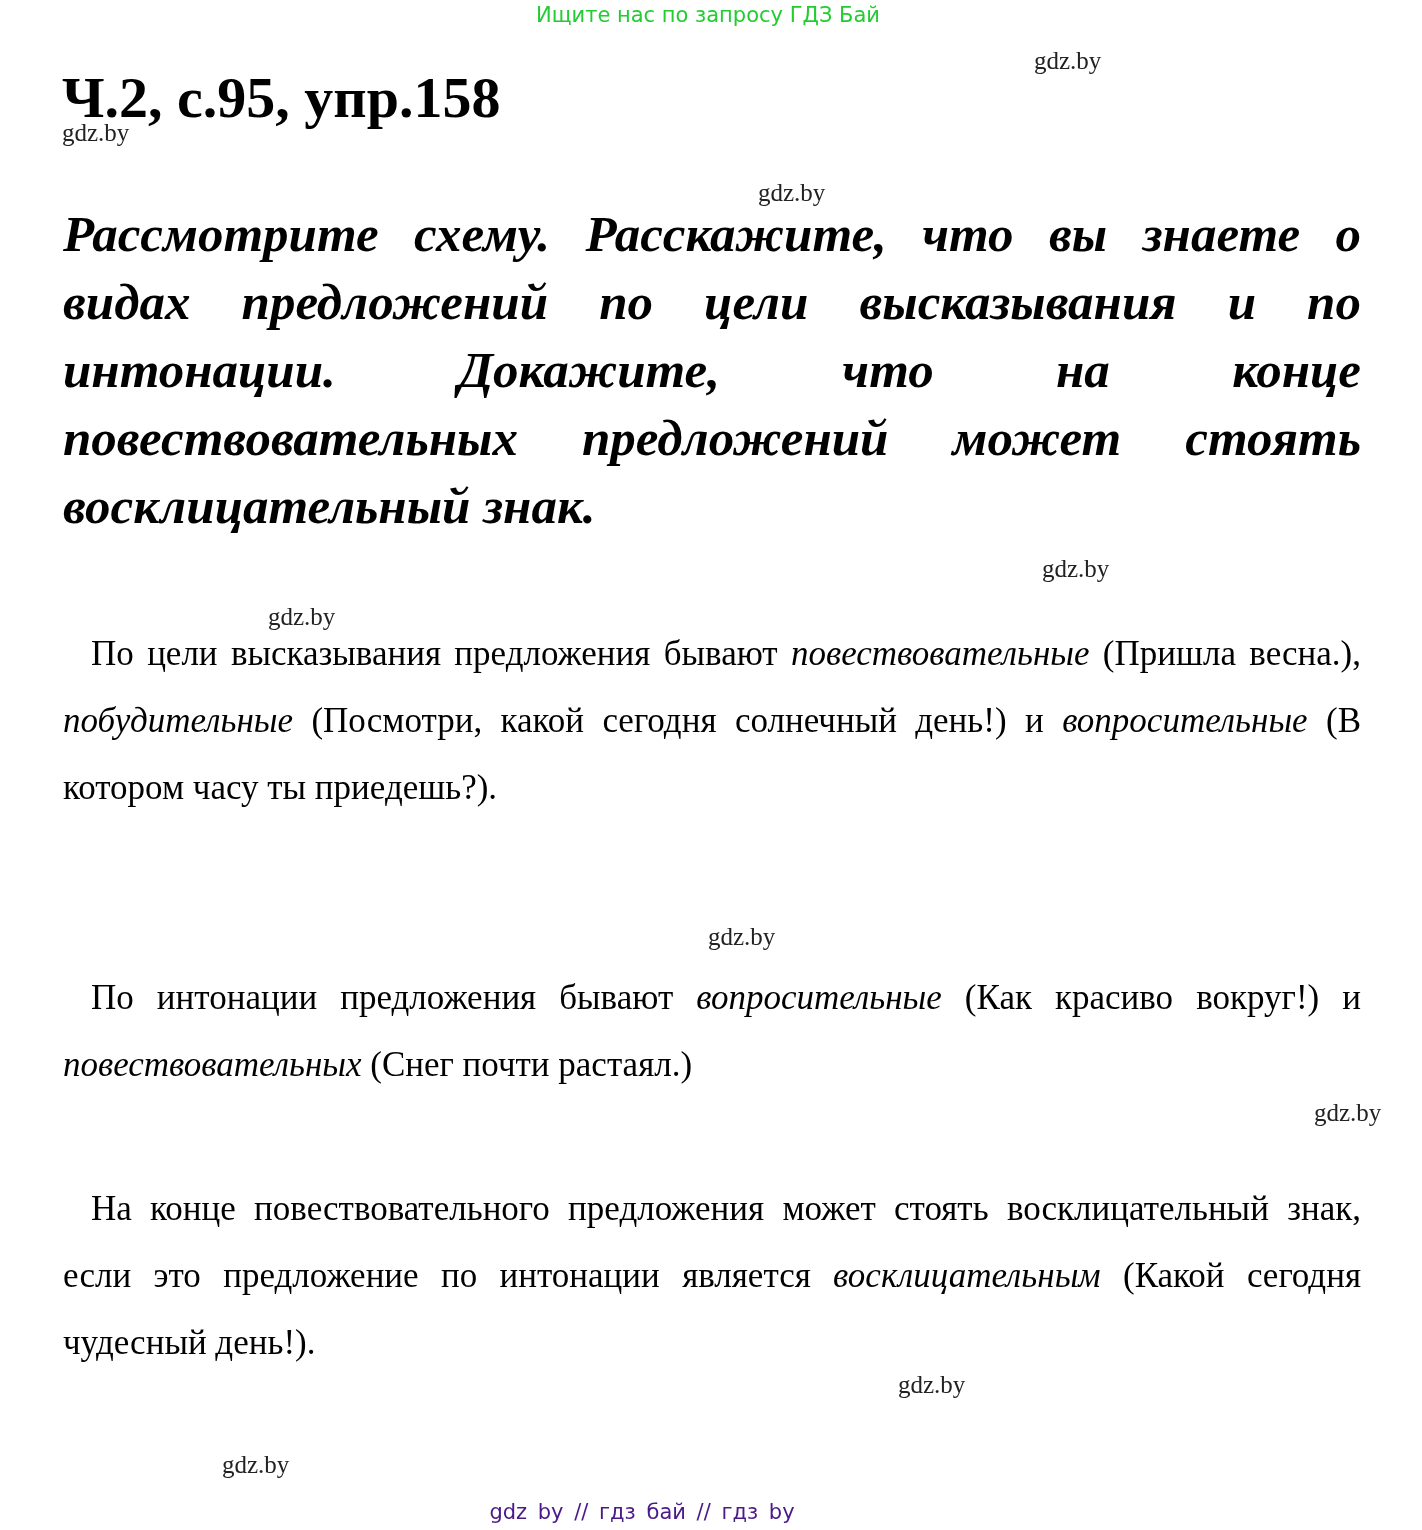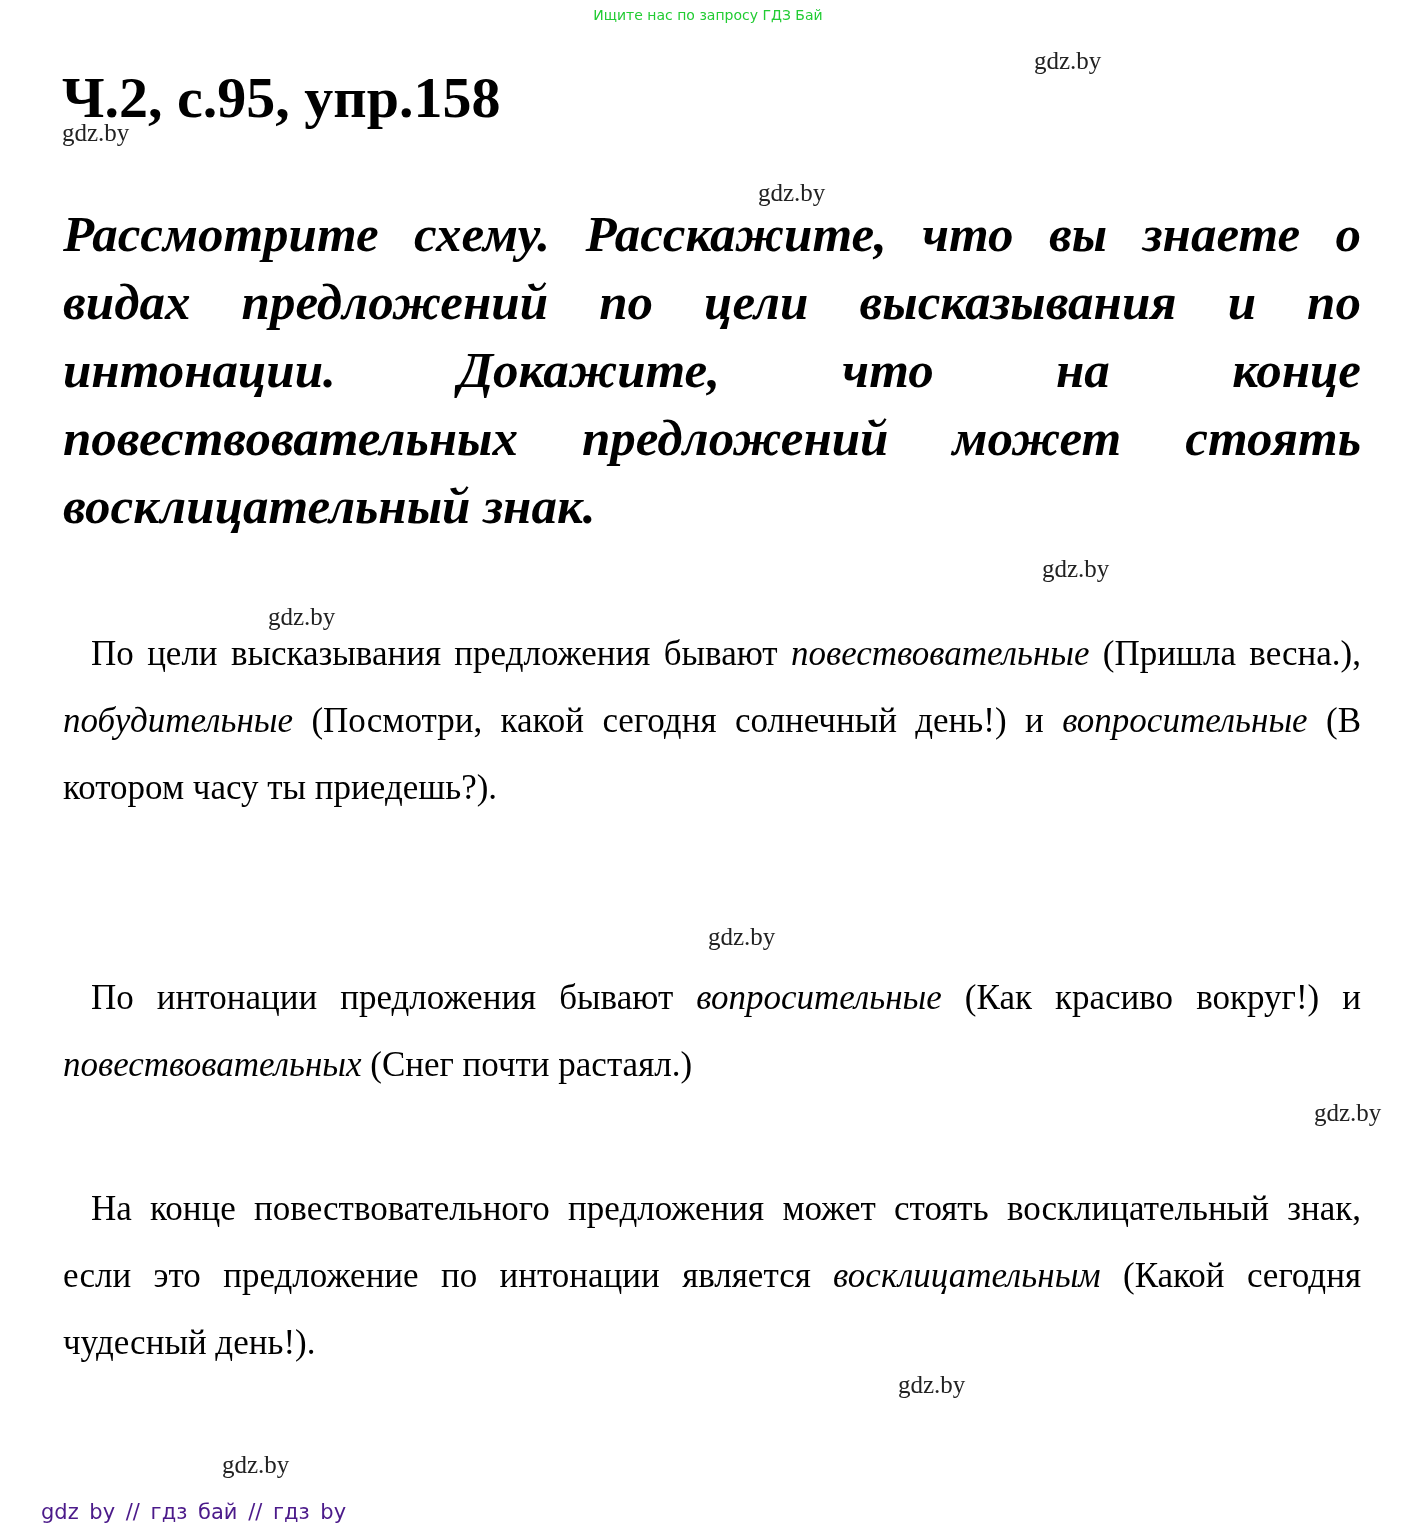--- a/index.html
+++ b/index.html
@@ -13,21 +13,21 @@
       position: relative;
       overflow: hidden;
     }
     .top-banner {
       position: absolute;
       top: 0;
       left: 0;
       width: 1416px;
       text-align: center;
       font-family: "DejaVu Sans", sans-serif;
-      font-size: 14px;
+      font-size: 21px;
       color: #22cc33;
       line-height: 28px;
       padding-top: 1px;
     }
     .heading {
       position: absolute;
       top: 63px;
       left: 62px;
       font-family: "Liberation Serif", serif;
       font-weight: bold;
@@ -71,27 +71,26 @@
       text-indent: 28px;
     }
     .answer em {
       font-style: italic;
     }
     .footer {
       position: absolute;
       top: 1497px;
       left: 0;
       width: 1284px;
-      text-align: left;
+      text-align: center;
       font-family: "DejaVu Sans", sans-serif;
       font-size: 21px;
       color: #4b1a8a;
       line-height: 30px;
       word-spacing: 4px;
-      padding-left: 41px;
     }
   </style>
 </head>
 <body>
 
 <div class="top-banner">Ищите нас по запросу ГДЗ Бай</div>
 
 <h1 class="heading">Ч.2, с.95, упр.158</h1>
 
 <span class="wm" style="top:118px;left:62px;">gdz.by</span>

